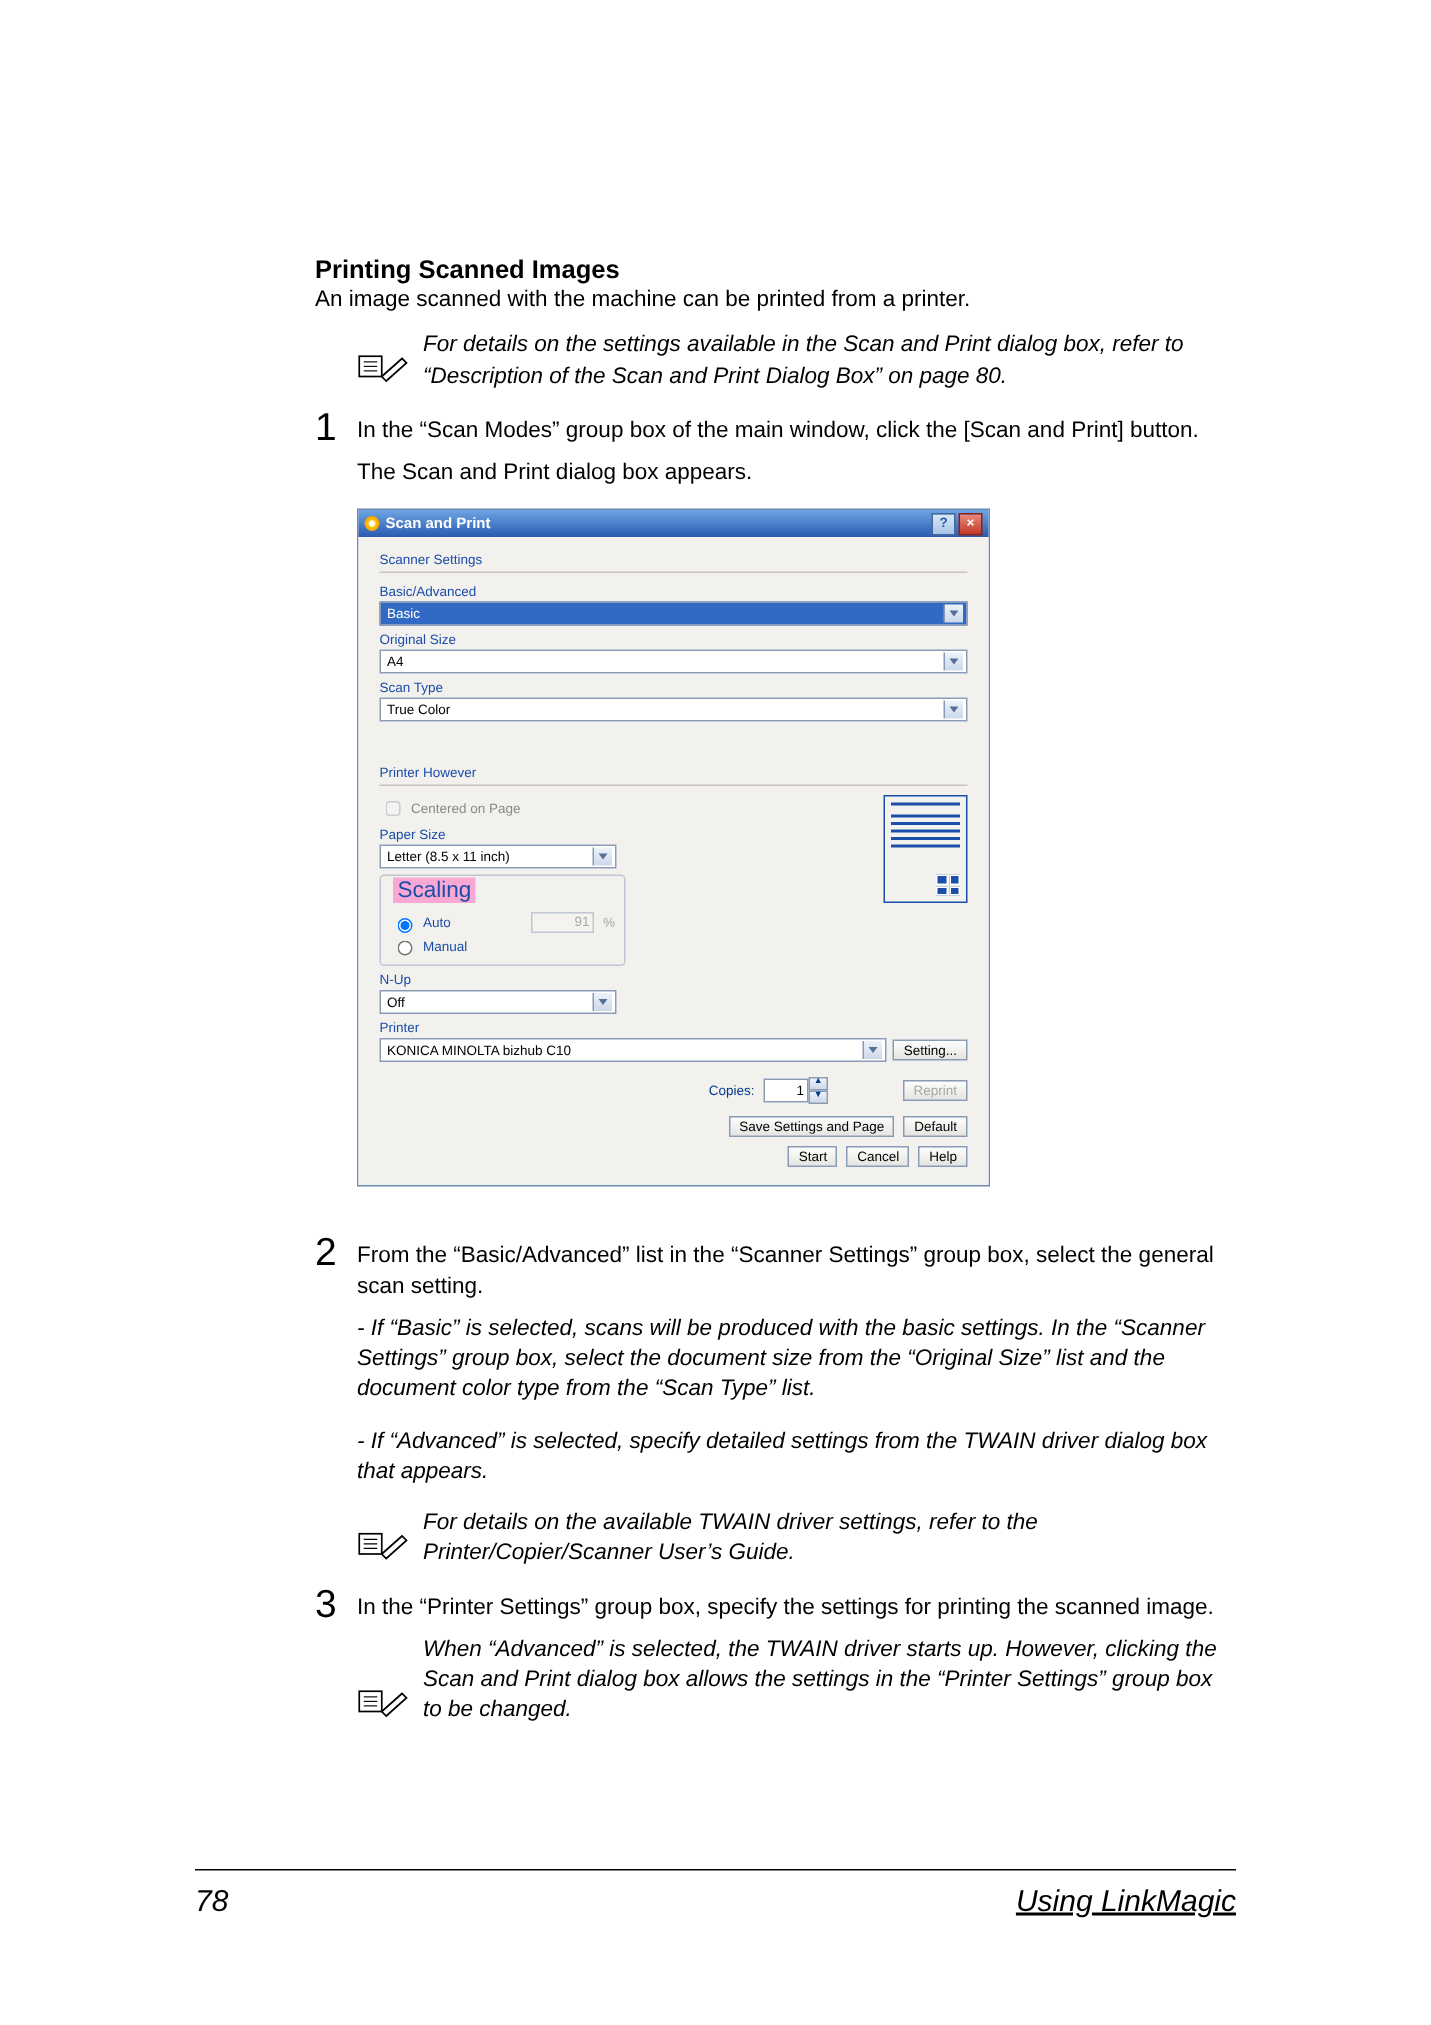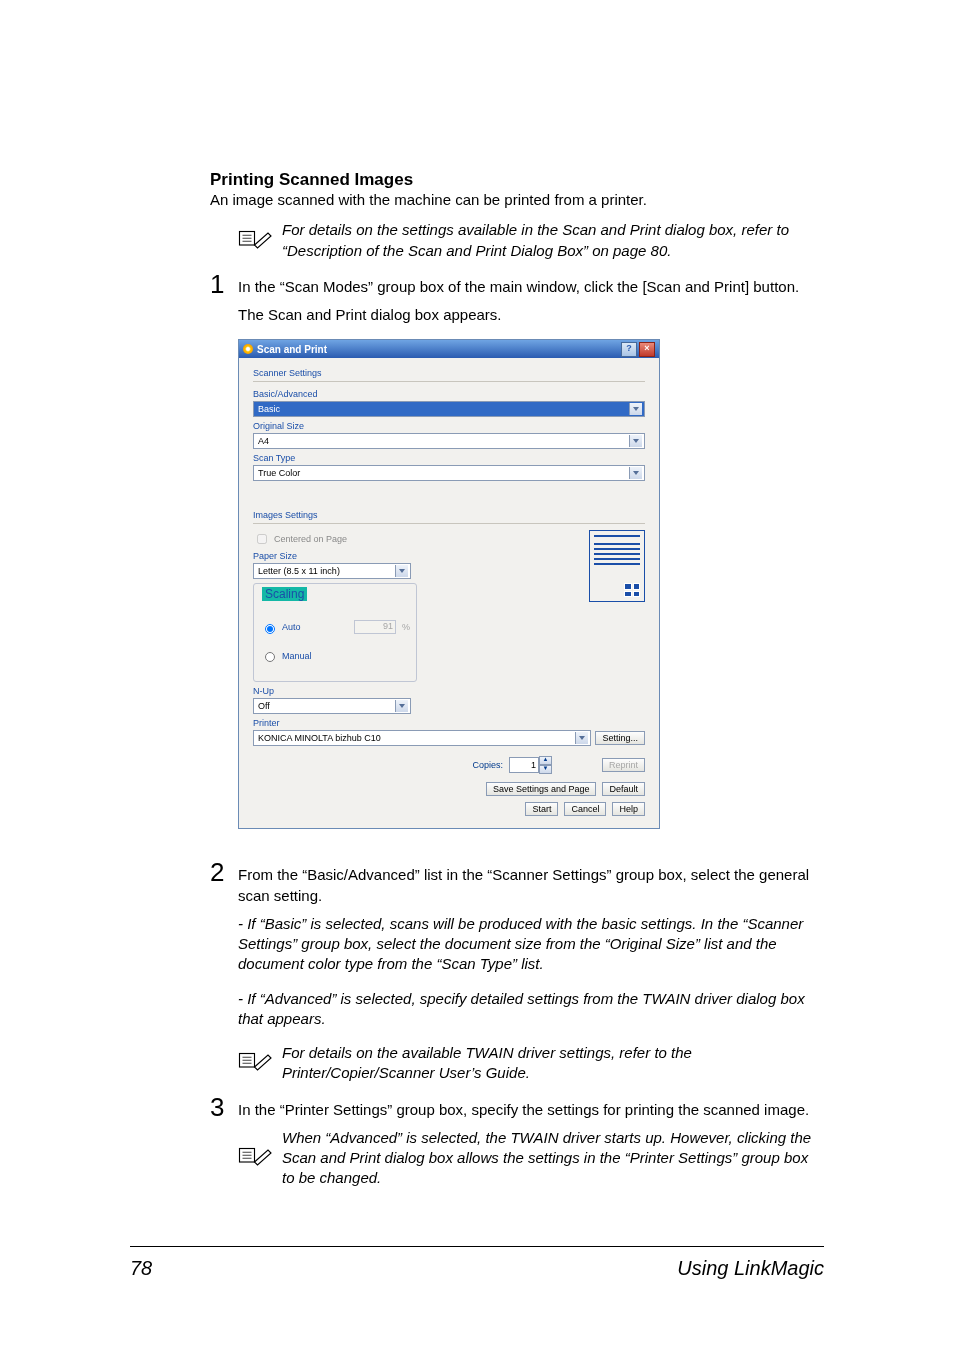--- a/index.html
+++ b/index.html
@@ -21,21 +21,21 @@
     font-size: 17px;
     margin-bottom: 0;
   }
   .body-text {
     font-size: 15px;
     line-height: 1.35;
     margin-bottom: 10px;
   }
   .note-row {
     display: flex;
-    align-items: center;
+    align-items: flex-end;
     margin-bottom: 10px;
     gap: 8px;
   }
   .note-icon svg {
     width: 36px;
     height: 22px;
     flex: 0 0 auto;
   }
   .note-text {
     font-style: italic;
@@ -147,22 +147,22 @@
   }
   .chk { display:flex; align-items:center; gap:4px; color:#8a8a8a;}
   .chk input { width:10px;height:10px;}
   .fieldset {
     border:1px solid #c0c6d4;
     border-radius:3px;
     padding: 6px 6px 4px 6px;
     margin-top:4px;
     color:#1a4ea8;
   }
-  .fieldset .legend { font-size:12px; margin:-10px 0 4px 2px; background:#14b8a6; display:inline-block; padding:0 3px;}
-  .radio-row { display:flex; align-items:center; gap:4px; margin:15px 0; font-size:9px; }
+  .fieldset .legend { font-size:15px; margin:-10px 0 4px 2px; background:#f9a8d4; display:inline-block; padding:0 3px;}
+  .radio-row { display:flex; align-items:center; gap:4px; margin:2px 0; font-size:9px; }
   .radio-row input { width:10px;height:10px;}
   .percent-box {
     border:1px solid #c0c6d4;background:#f4f3ef;width:38px;height:12px;
     text-align:right;padding-right:2px;color:#a7a7a7;
   }
   .thumb {
     position:absolute; right: 0; top: 20px; width: 54px; height:70px;
     border:1px solid #1a4ea8;
   }
   .thumb::before{content:"";position:absolute;inset:4px;border-top:2px solid #1a4ea8;}
@@ -191,21 +191,21 @@
     right: 130px;
     bottom: 70px;
     border-top: 1px solid #000;
     display: flex;
     justify-content: space-between;
     padding-top: 10px;
     font-style: italic;
     font-size: 20px;
   }
   .footer-left { font-style: italic; }
-  .footer-right { font-style: italic; }
+  .footer-right { font-style: italic; text-decoration: underline; }
 
   .indent-note { margin-left: 28px; }
 </style>
 </head>
 <body>
 
 <div class="page">
 
   <div class="heading">Printing Scanned Images</div>
 
@@ -257,21 +257,21 @@
             <span>A4</span>
             <div class="caret"></div>
           </div>
           <span class="lbl">Scan Type</span>
           <div class="combo">
             <span>True Color</span>
             <div class="caret"></div>
           </div>
         </div>
         <div class="colR">
-          <div class="group-label">Images Settings</div>
+          <div class="group-label">Printer However</div>
           <div class="sep"></div>
           <label class="chk">
             <input type="checkbox" disabled="" style="">
             <span>Centered on Page</span>
           </label>
           <span class="lbl">Paper Size</span>
           <div class="combo" style="width:150px">
             <span>Letter (8.5 x 11 inch)</span>
             <div class="caret"></div>
           </div>

